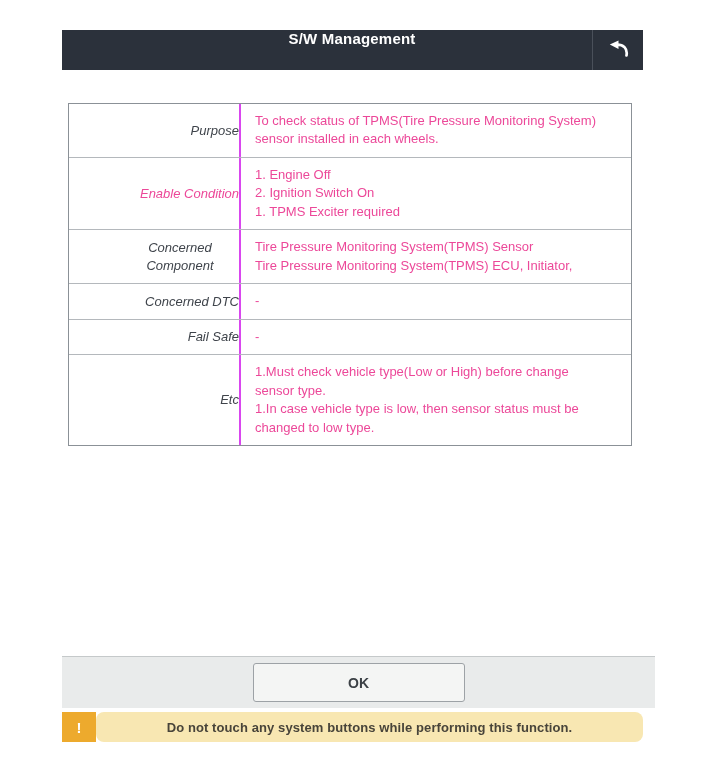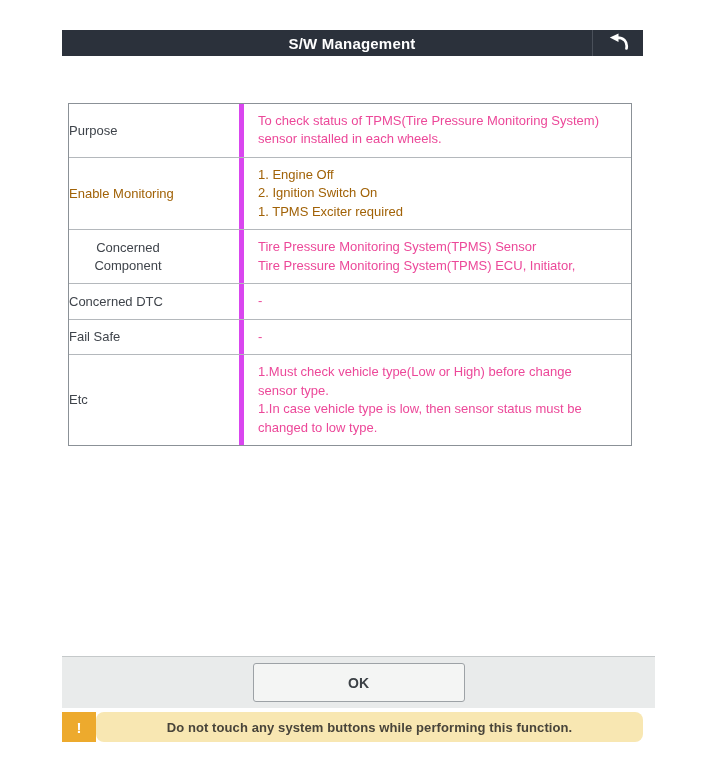--- a/index.html
+++ b/index.html
@@ -5,22 +5,22 @@
   html,body{margin:0;padding:0;background:#ffffff;}
   body{
     width:701px;height:769px;position:relative;overflow:hidden;
     font-family:"Liberation Sans","DejaVu Sans",sans-serif;
     -webkit-font-smoothing:antialiased;
   }
   .abs{position:absolute;box-sizing:border-box;}
 
   
   .titlebar{
-    left:62px;top:30px;width:581px;height:26px;
-    background:#2b313b;display:flex;align-items:center;
+    left:62px;top:30px;width:581px;height:40px;
+    background:#2b313b;display:flex;
   }
   .titlebar .title{
     flex:1;text-align:center;color:#ffffff;font-size:15px;font-weight:bold;
     letter-spacing:.2px;padding-left:50px;
   }
   .titlebar .back-btn{
     width:50px;height:100%;display:flex;align-items:center;justify-content:center;
     border-left:1px solid #4a505a;cursor:pointer;flex:0 0 auto;
   }
 
@@ -30,30 +30,30 @@
   }
 
   
   .spec-table{
     left:68px;top:103px;width:564px;
     border:1px solid #8b9197;background:#ffffff;
   }
   .trow{display:flex;border-bottom:1px solid #b4b8bc;}
   .trow:last-child{border-bottom:none;}
   .tlabel{
-    flex:0 0 170px;border-right:5px solid #d946ef;
-    display:flex;align-items:center;justify-content:flex-start;
-    text-align:center;font-size:13px;color:#3f444b;line-height:1.35;
+    flex:0 0 170px;border-right:2px solid #d946ef;
+    display:flex;align-items:center;justify-content:flex-end;
+    text-align:center;font-size:13px;color:#3f444b;line-height:1.35;font-style:italic;
   }
   .tlabel span{display:inline-block;max-width:118px;}
   .tcontent{
     flex:1;display:flex;flex-direction:column;justify-content:center;
     padding:8px 20px 8px 14px;font-size:13px;color:#ec4899;line-height:1.42;
   }
-  .orange{color:#a16207;}
+  .orange{color:#ec4899;}
 
   
   .ok-band{
     left:62px;top:656px;width:593px;height:52px;
     background:#e9ebeb;border-top:1px solid #c5c9ca;
     display:flex;align-items:center;justify-content:center;
   }
   .ok-button{
     width:210px;height:37px;background:#f4f5f4;border:1px solid #9da2a6;
     border-radius:3px;display:flex;align-items:center;justify-content:center;
@@ -98,21 +98,21 @@
     <div class="tlabel">
         <span>Purpose</span>
       </div>
     <div class="tcontent">
       <div>To check status of TPMS(Tire Pressure Monitoring System) sensor installed in each wheels.</div>
     </div>
   </div>
 
   <div class="trow" style="min-height:71px">
     <div class="tlabel orange">
-        <span>Enable Monitoring</span>
+        <span>Enable Condition</span>
       </div>
     <div class="tcontent orange">
       <div>1. Engine Off</div>
       <div>2. Ignition Switch On</div>
       <div>1. TPMS Exciter required</div>
     </div>
   </div>
 
   <div class="trow" style="min-height:50px">
     <div class="tlabel">

